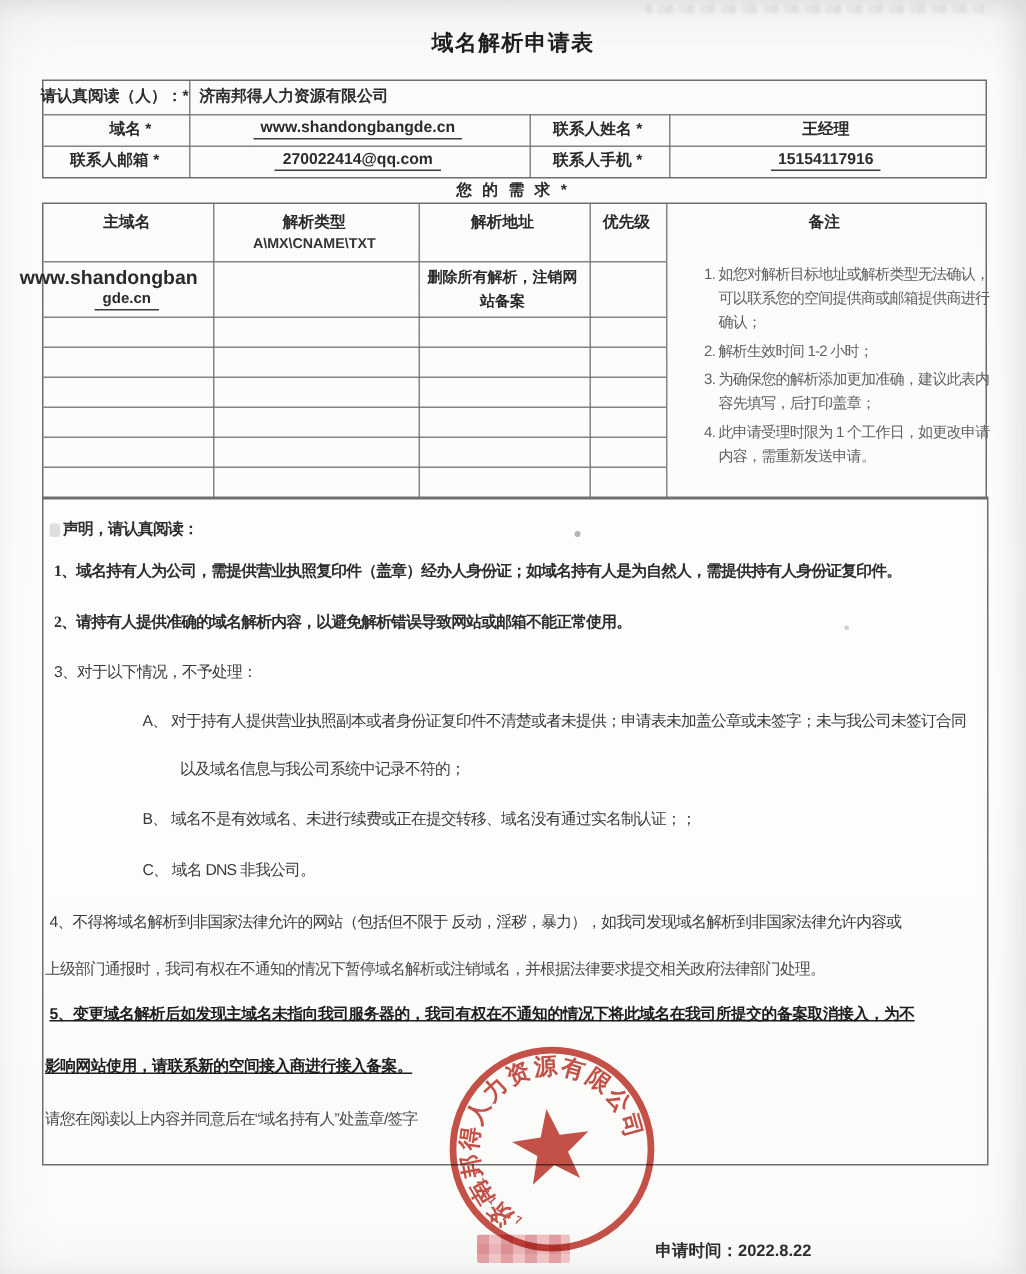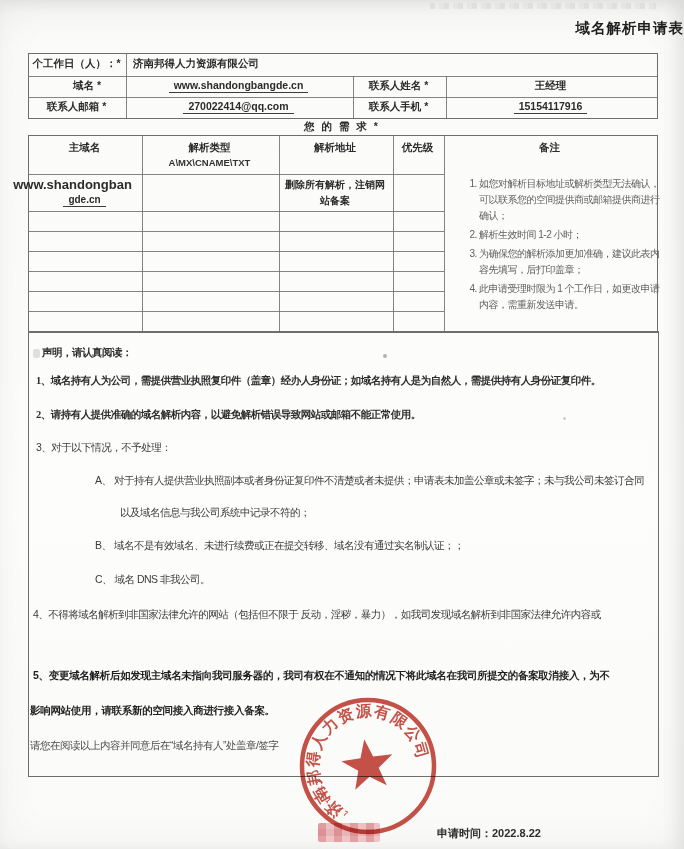--- a/index.html
+++ b/index.html
@@ -6,21 +6,21 @@
   .page{
     position:relative;width:684px;height:849px;overflow:hidden;
     background:linear-gradient(180deg,#f6f6f5 0%,#fbfbfa 6%,#fdfdfc 60%,#fafaf9 100%);
     font-family:"Liberation Sans","DejaVu Sans",sans-serif;color:#333;
   }
   .page::before{
     content:"";position:absolute;inset:0;pointer-events:none;
     box-shadow:inset 0 0 45px rgba(0,0,0,.045), inset -10px 0 14px rgba(0,0,0,.05), inset 0 8px 12px rgba(0,0,0,.03);
   }
   .title{
-    position:absolute;left:0;top:19px;width:100%;text-align:right;margin:0;
+    position:absolute;left:0;top:19px;width:100%;text-align:center;margin:0;
     font-size:14.5px;font-weight:700;letter-spacing:1px;color:#1f1f1f;
   }
   .bleed{
     position:absolute;left:430px;top:3px;width:226px;height:6px;opacity:.42;filter:blur(.7px);
     background:repeating-linear-gradient(90deg,#cfcfcf 0 5px,#efefef 5px 9px,#dcdcdc 9px 14px);
   }
   .box{position:absolute;border:1px solid #6e6e6e;}
   .hl,.vl{position:absolute;background:#6e6e6e;opacity:.85;}
   .hl{height:1px;}
   .vl{width:1px;}
@@ -34,21 +34,21 @@
   .remarks{
     position:absolute;left:448px;top:176px;width:204px;margin:0;padding:0 0 0 14px;
     font-size:10px;line-height:16px;letter-spacing:-0.5px;color:#5f5f5f;font-weight:500;
   }
   .remarks li{margin:0 0 3px 17px;}
   .dline{
     position:absolute;white-space:nowrap;font-size:10.5px;letter-spacing:-0.5px;
     color:#3a3a3a;font-weight:500;
   }
   .d600{font-weight:600;color:#2e2e2e;font-family:Liberation Serif, serif;}
-  .d700{font-weight:700;color:#1e1e1e;letter-spacing:-0.3px;}
+  .d700{font-weight:700;color:#1e1e1e;letter-spacing:-0.3px;text-decoration:underline;}
   .dgray{color:#4a4a4a;font-weight:400;}
   .foot{
     position:absolute;white-space:nowrap;font-size:11px;font-weight:600;color:#2d2d2d;
   }
   .censor{
     position:absolute;left:318px;top:823px;width:62px;height:19px;border-radius:2px;
     background:
       repeating-linear-gradient(90deg, rgba(215,130,134,.55) 0 8px, rgba(238,195,197,.55) 8px 16px),
       repeating-linear-gradient(0deg, #eec5c6 0 6px, #e0a2a6 6px 13px, #edbcbe 13px 19px);
   }
@@ -67,21 +67,21 @@
 
   <h1 class="title">域名解析申请表</h1>
 
   <div class="box" style="left:28px;top:53px;width:628px;height:64px;">
     <div class="hl" style="left:0;top:22px;width:628px;"></div>
     <div class="hl" style="left:0;top:43px;width:628px;"></div>
     <div class="vl" style="left:97px;top:0;height:64px;"></div>
     <div class="vl" style="left:324px;top:22px;height:42px;"></div>
     <div class="vl" style="left:417px;top:22px;height:42px;"></div>
   </div>
-  <div class="cell" style="left:28px;top:53px;width:97px;height:22px;">个工作日（人）：*</div>
+  <div class="cell" style="left:28px;top:53px;width:97px;height:22px;">请认真阅读（人）：*</div>
   <div class="cell left" style="left:133px;top:53px;width:520px;height:22px;">济南邦得人力资源有限公司</div>
   <div class="cell" style="left:28px;top:75px;width:118px;height:21px;">域名 *</div>
   <div class="cell" style="left:125px;top:75px;width:227px;height:21px;">
       <span class="uv">www.shandongbangde.cn</span>
     </div>
   <div class="cell" style="left:352px;top:75px;width:93px;height:21px;">联系人姓名 *</div>
   <div class="cell" style="left:445px;top:75px;width:211px;height:21px;">王经理</div>
   <div class="cell" style="left:28px;top:96px;width:97px;height:21px;">联系人邮箱 *</div>
   <div class="cell" style="left:125px;top:96px;width:227px;height:21px;">
       <span class="uv">270022414@qq.com</span>
@@ -130,20 +130,21 @@
   <div class="box" style="left:28px;top:331px;width:629px;height:444px;"></div>
   <div class="dline d600" style="left:42px;top:346px;">声明，请认真阅读：</div>
   <div class="dline d600" style="left:36px;top:374px;">1、域名持有人为公司，需提供营业执照复印件（盖章）经办人身份证；如域名持有人是为自然人，需提供持有人身份证复印件。</div>
   <div class="dline d600" style="left:36px;top:408px;">2、请持有人提供准确的域名解析内容，以避免解析错误导致网站或邮箱不能正常使用。</div>
   <div class="dline" style="left:36px;top:441px;">3、对于以下情况，不予处理：</div>
   <div class="dline" style="left:95px;top:474px;">A、 对于持有人提供营业执照副本或者身份证复印件不清楚或者未提供；申请表未加盖公章或未签字；未与我公司未签订合同</div>
   <div class="dline" style="left:95px;top:539px;">B、 域名不是有效域名、未进行续费或正在提交转移、域名没有通过实名制认证；；</div>
   <div class="dline" style="left:120px;top:506px;">以及域名信息与我公司系统中记录不符的；</div>
   <div class="dline" style="left:95px;top:573px;">C、 域名 DNS 非我公司。</div>
   <div class="dline" style="left:33px;top:608px;">4、不得将域名解析到非国家法律允许的网站（包括但不限于 反动，淫秽，暴力），如我司发现域名解析到非国家法律允许内容或</div>
+  <div class="dline dgray" style="left:30px;top:639px;">上级部门通报时，我司有权在不通知的情况下暂停域名解析或注销域名，并根据法律要求提交相关政府法律部门处理。</div>
   <div class="dline d700" style="left:33px;top:669px;">5、变更域名解析后如发现主域名未指向我司服务器的，我司有权在不通知的情况下将此域名在我司所提交的备案取消接入，为不</div>
   <div class="dline d700" style="left:30px;top:704px;">影响网站使用，请联系新的空间接入商进行接入备案。</div>
   <div class="dline dgray" style="left:30px;top:739px;">请您在阅读以上内容并同意后在“域名持有人”处盖章/签字</div>
 
   <div class="foot" style="left:247px;top:864px;">经办人签字：</div>
   <div class="censor"></div>
   <div class="foot" style="left:437px;top:826px;"><span>申请时间：</span><span>2022.8.22</span></div>
 
   <svg class="seal" width="170" height="170" viewBox="0 0 170 170">
     <circle cx="85" cy="85" r="66" fill="none" stroke="#bf3a2f" stroke-width="4.5"></circle>

